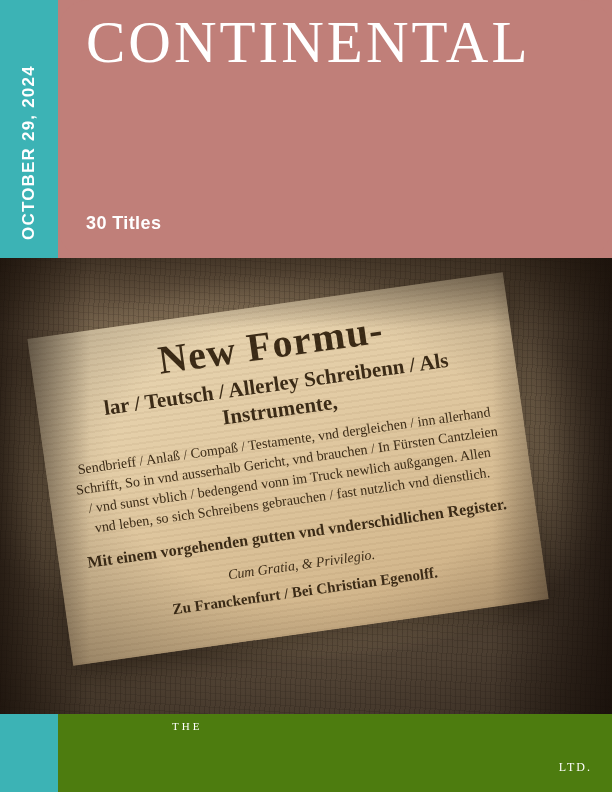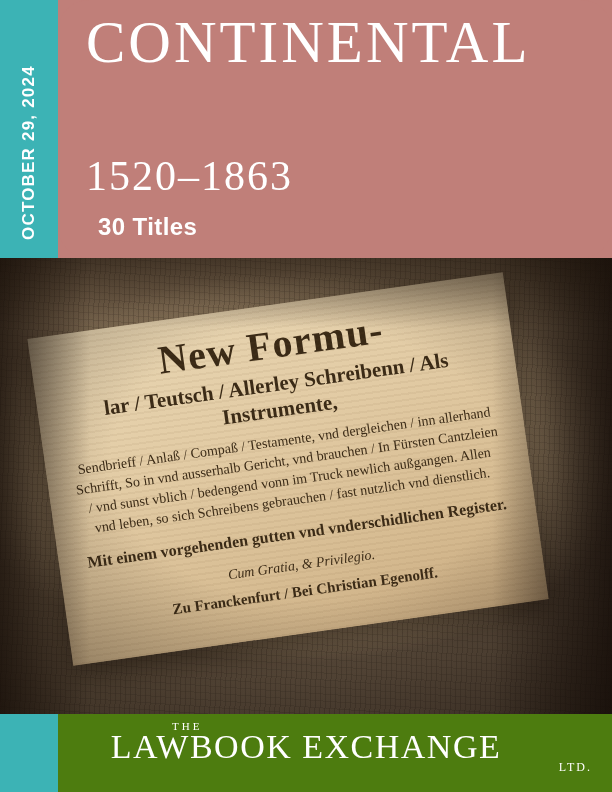--- a/index.html
+++ b/index.html
@@ -98,24 +98,23 @@
     letter-spacing: 2px;
     white-space: nowrap;
   }
   .title-count {
     position: absolute;
     left: 28px;
     top: 213px;
     color: #ffffff;
     font-family: "Liberation Sans", sans-serif;
     font-weight: bold;
-    font-size: 24px;
+    font-size: 18px;
     letter-spacing: 0.4px;
     white-space: nowrap;
-    margin-left: 12px;
   }
 
   
   .art {
     position: absolute;
     left: 0;
     top: 258px;
     width: 612px;
     height: 456px;
     overflow: hidden;
@@ -281,21 +280,20 @@
 <body>
 
 <div class="cover">
 
   <div class="date-bar">
     <div class="date-text">OCTOBER 29, 2024</div>
   </div>
 
   <div class="header">
     <div class="title-main">CONTINENTAL</div>
-    <div class="title-dates">1520–1863</div>
     <div class="title-count">30 Titles</div>
   </div>
 
   <div class="art">
     <div class="art-bg"></div>
     <div class="art-texture"></div>
 
     <div class="old-page">
       <div class="op-inner">
         <div class="op-headline">New Formu-</div>
@@ -309,17 +307,16 @@
 
     <div class="art-left-shadow"></div>
     <div class="art-right-shadow"></div>
     <div class="art-top-shadow"></div>
     <div class="art-vignette"></div>
   </div>
 
   <div class="footer">
     <div class="footer-teal-left"></div>
     <div class="logo-the">THE</div>
-    <div class="logo-main">LAWBOOK EXCHANGE</div>
     <div class="logo-ltd">LTD.</div>
   </div>
 
 </div>
 
 </body></html>

